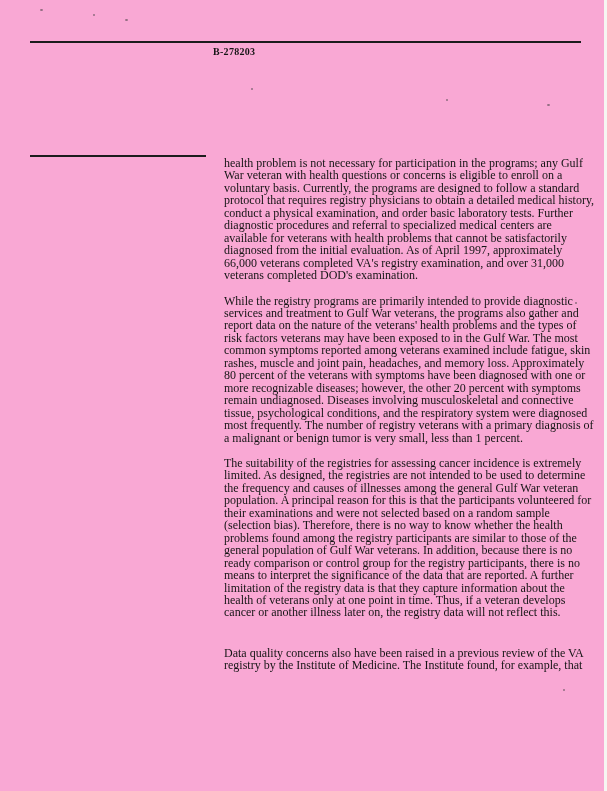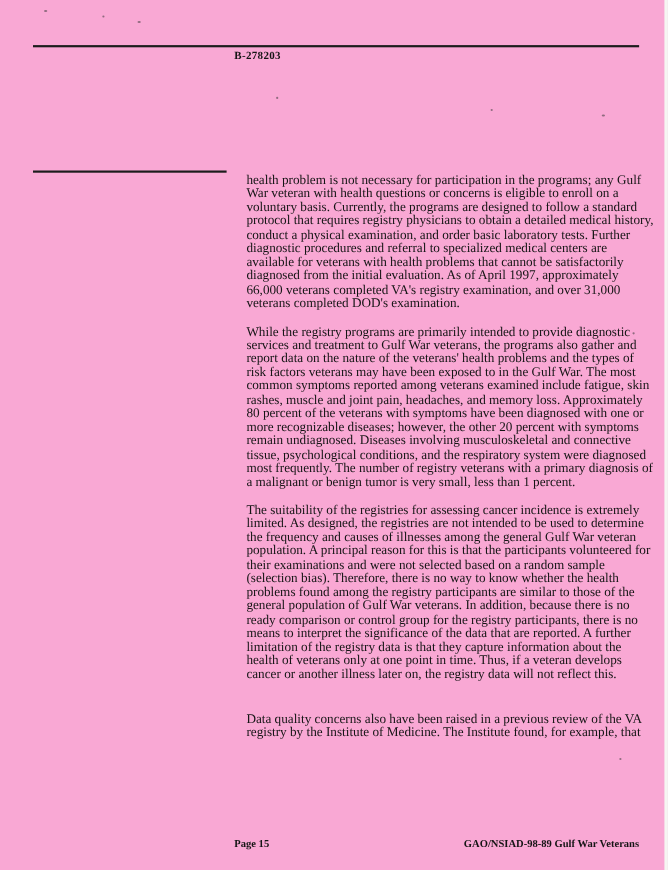--- a/index.html
+++ b/index.html
@@ -101,18 +101,14 @@
 
   <div class="section-rule"></div>
 
   <div class="body-text">
     <p>health problem is not necessary for participation in the programs; any Gulf War veteran with health questions or concerns is eligible to enroll on a voluntary basis. Currently, the programs are designed to follow a standard protocol that requires registry physicians to obtain a detailed medical history, conduct a physical examination, and order basic laboratory tests. Further diagnostic procedures and referral to specialized medical centers are available for veterans with health problems that cannot be satisfactorily diagnosed from the initial evaluation. As of April 1997, approximately 66,000 veterans completed VA's registry examination, and over 31,000 veterans completed DOD's examination.</p>
     <p>While the registry programs are primarily intended to provide diagnostic services and treatment to Gulf War veterans, the programs also gather and report data on the nature of the veterans' health problems and the types of risk factors veterans may have been exposed to in the Gulf War. The most common symptoms reported among veterans examined include fatigue, skin rashes, muscle and joint pain, headaches, and memory loss. Approximately 80 percent of the veterans with symptoms have been diagnosed with one or more recognizable diseases; however, the other 20 percent with symptoms remain undiagnosed. Diseases involving musculoskeletal and connective tissue, psychological conditions, and the respiratory system were diagnosed most frequently. The number of registry veterans with a primary diagnosis of a malignant or benign tumor is very small, less than 1 percent.</p>
     <p>The suitability of the registries for assessing cancer incidence is extremely limited. As designed, the registries are not intended to be used to determine the frequency and causes of illnesses among the general Gulf War veteran population. A principal reason for this is that the participants volunteered for their examinations and were not selected based on a random sample (selection bias). Therefore, there is no way to know whether the health problems found among the registry participants are similar to those of the general population of Gulf War veterans. In addition, because there is no ready comparison or control group for the registry participants, there is no means to interpret the significance of the data that are reported. A further limitation of the registry data is that they capture information about the health of veterans only at one point in time. Thus, if a veteran develops cancer or another illness later on, the registry data will not reflect this.</p>
     <p class="last-para">Data quality concerns also have been raised in a previous review of the VA registry by the Institute of Medicine. The Institute found, for example, that</p>
   </div>
 
-  <div class="footer">
-    <span>Page 15</span>
-    <span>GAO/NSIAD-98-89 Gulf War Veterans</span>
-  </div>
 
 </div>
 
 </body></html>

